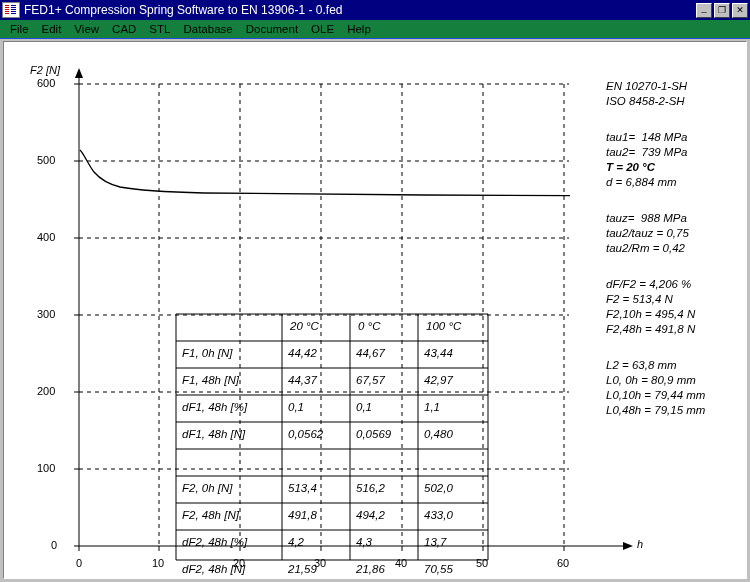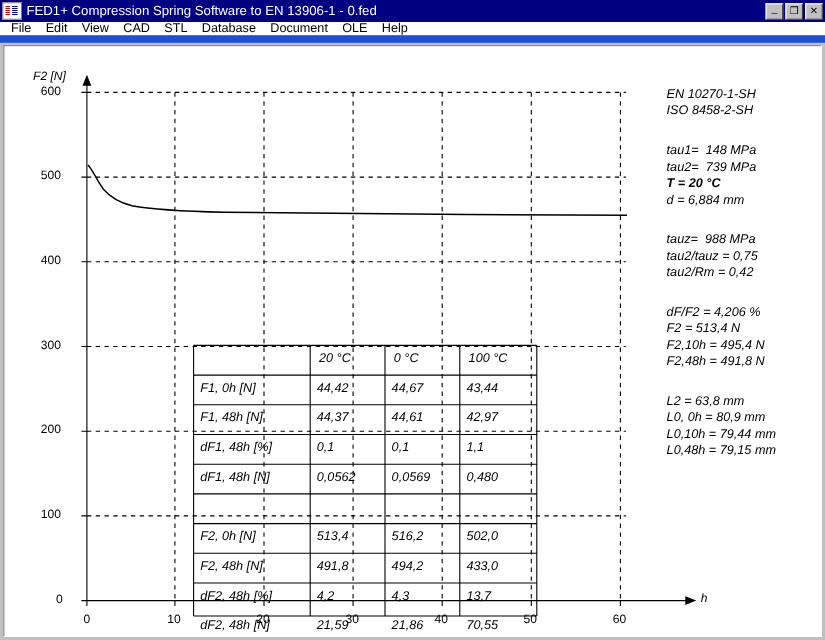--- a/index.html
+++ b/index.html
@@ -96,25 +96,25 @@
     display: flex;
     align-items: center;
     justify-content: center;
     font-size: 9px;
     font-family: "Liberation Sans", sans-serif;
   }
   .tbtn.min .glyph { align-items: flex-end; padding-bottom: 2px; }
   
   .menubar {
     height: 19px;
-    background: #ffffff;
+    background: #15803d;
     display: flex;
     align-items: center;
     padding-left: 4px;
-    border-bottom: 7px solid #1d4ed8;
+    border-bottom: 1px solid #1d4ed8;
     box-sizing: border-box;
   }
   .menu-item {
     font-size: 11.5px;
     color: #000000;
     padding: 1px 7px 1px 6px;
     white-space: nowrap;
   }
   
   .client {
@@ -299,21 +299,21 @@
       <div class="tbl-cell" style="left:354px; top:278px;">0 °C</div>
       <div class="tbl-cell" style="left:422px; top:278px;">100 °C</div>
 
       <div class="tbl-cell" style="left:178px; top:305px;">F1, 0h [N]</div>
       <div class="tbl-cell" style="left:284px; top:305px;">44,42</div>
       <div class="tbl-cell" style="left:352px; top:305px;">44,67</div>
       <div class="tbl-cell" style="left:420px; top:305px;">43,44</div>
 
       <div class="tbl-cell" style="left:178px; top:332px;">F1, 48h [N]</div>
       <div class="tbl-cell" style="left:284px; top:332px;">44,37</div>
-      <div class="tbl-cell" style="left:352px; top:332px;">44,61</div>
+      <div class="tbl-cell" style="left:352px; top:332px;">67,57</div>
       <div class="tbl-cell" style="left:420px; top:332px;">42,97</div>
 
       <div class="tbl-cell" style="left:178px; top:359px;">dF1, 48h [%]</div>
       <div class="tbl-cell" style="left:284px; top:359px;">0,1</div>
       <div class="tbl-cell" style="left:352px; top:359px;">0,1</div>
       <div class="tbl-cell" style="left:420px; top:359px;">1,1</div>
 
       <div class="tbl-cell" style="left:178px; top:386px;">dF1, 48h [N]</div>
       <div class="tbl-cell" style="left:284px; top:386px;">0,0562</div>
       <div class="tbl-cell" style="left:352px; top:386px;">0,0569</div>

